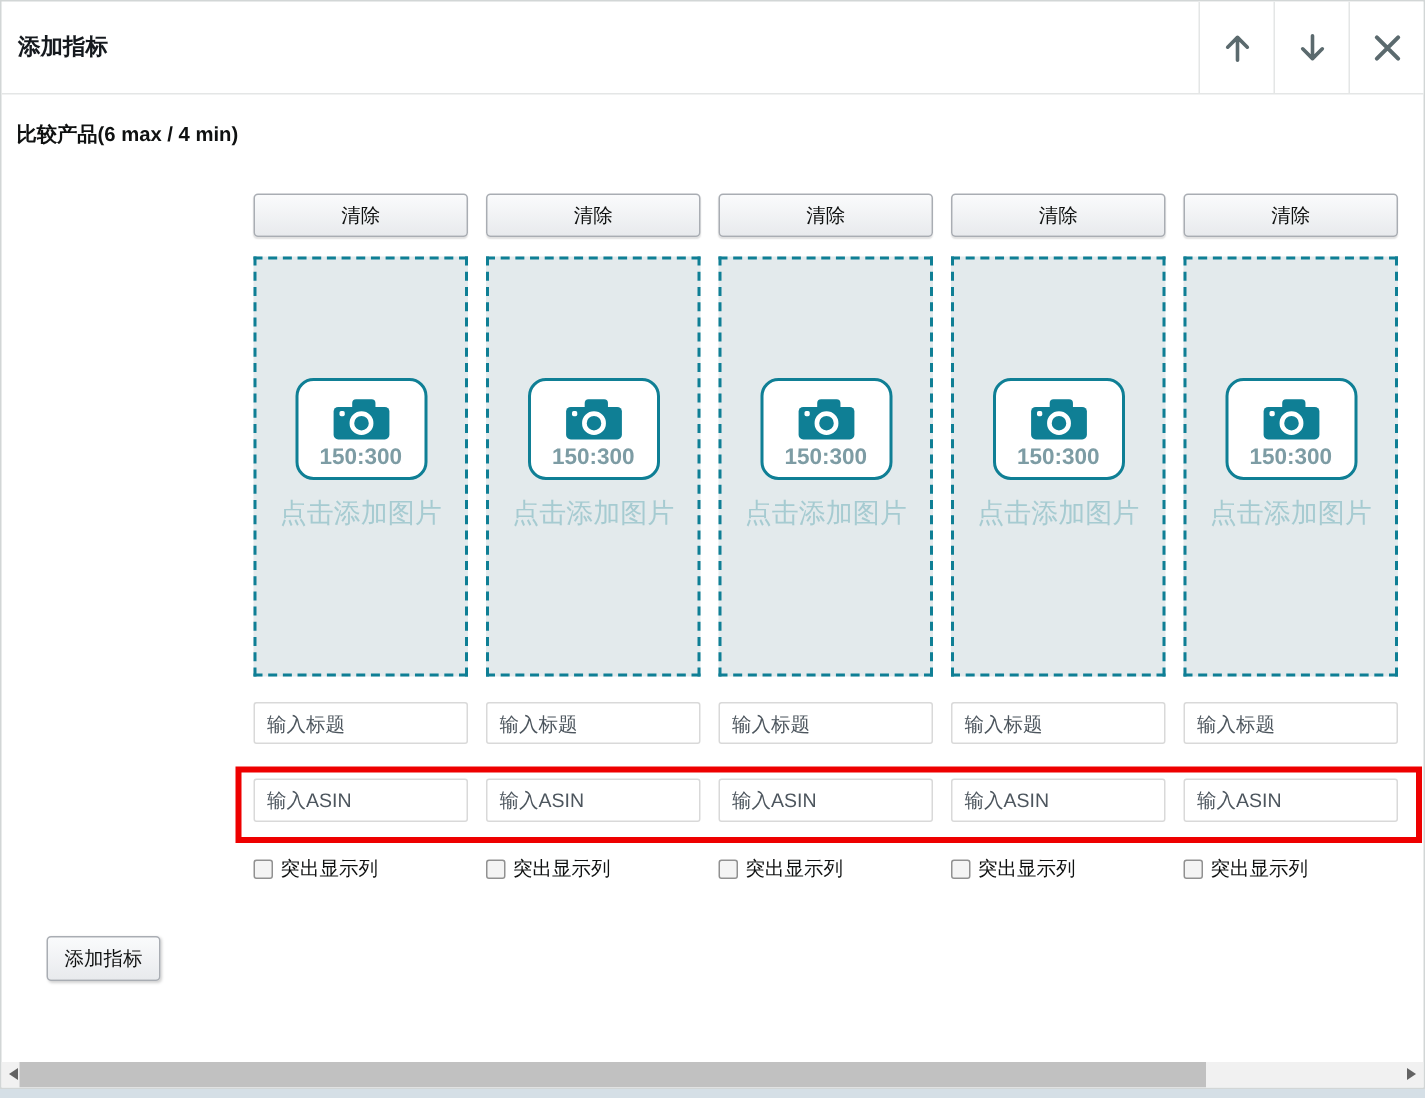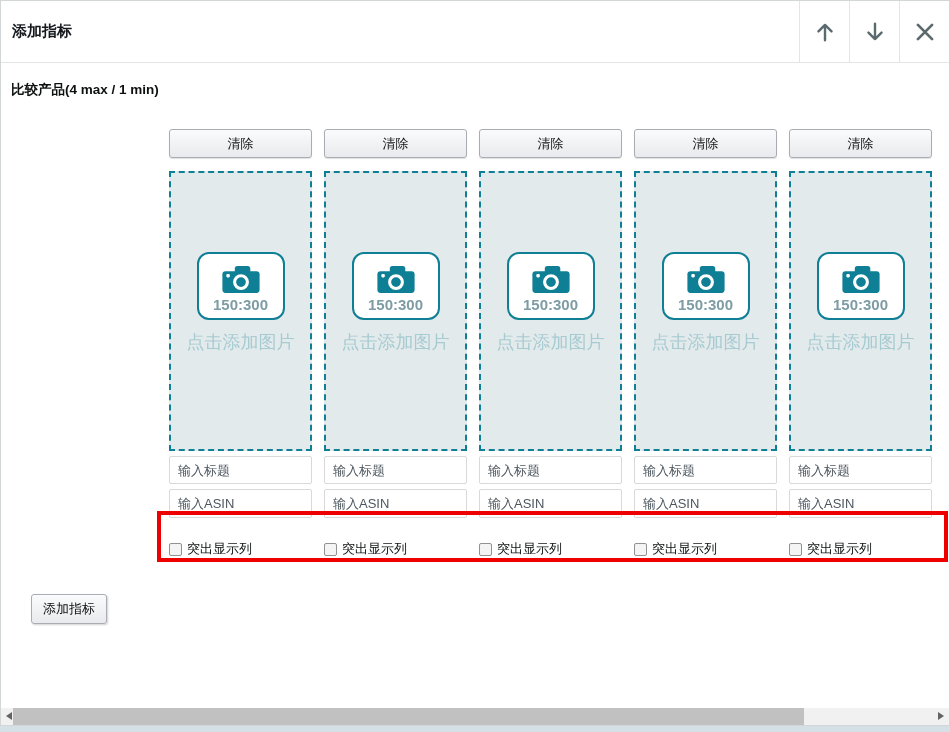--- a/index.html
+++ b/index.html
@@ -83,22 +83,22 @@
   .hint { margin-top: 10px; font-size: 18px; color: #a6cbd1; white-space: nowrap; }
 
   .text-input {
     width: 100%; height: 28px;
     border: 1px solid #d9d9d9; border-radius: 2px;
     padding: 0 8px;
     font-size: 13px; color: #222; font-family: inherit;
     background: #fff;
   }
   .text-input::placeholder { color: #4d565e; opacity: 1; }
-  .title-input { margin-top: 5px; }
-  .asin-input  { margin-top: 5px; height: 29px; }
+  .title-input { margin-top: 17px; }
+  .asin-input  { margin-top: 23px; height: 29px; }
 
   .checkbox-row {
     margin-top: 22px;
     display: flex; align-items: center; gap: 5px;
     font-size: 13px; color: #0f1111; cursor: pointer;
   }
   .cb {
     appearance: none; -webkit-appearance: none;
     width: 13px; height: 13px;
     border: 1px solid #919191; border-radius: 2px;
@@ -166,21 +166,21 @@
         </button>
         <button class="header-btn">
           <svg width="24" height="24" viewBox="0 0 22 22" style="stroke-width:2.5">
             <path d="M4.5 4.5 L17.5 17.5 M17.5 4.5 L4.5 17.5"></path>
           </svg>
         </button>
       </div>
     </div>
 
     
-    <div class="section-heading">比较产品(4 max / 1 min)</div>
+    <div class="section-heading">比较产品(6 max / 4 min)</div>
 
     <div class="columns" id="columns">
   <div class="col">
     <button class="btn clear-btn">清除</button>
     <div class="dropzone">
       <div class="icon-box">
         <svg class="camera" width="40" height="31" viewBox="0 0 38 30">
           <rect x="1" y="8" width="36" height="21" rx="3" fill="#0f7f95"></rect>
           <rect x="13" y="3" width="15" height="8" rx="2.5" fill="#0f7f95"></rect>
           <rect x="4.8" y="10.6" width="3.4" height="3.4" rx="1.1" fill="#ffffff"></rect>

